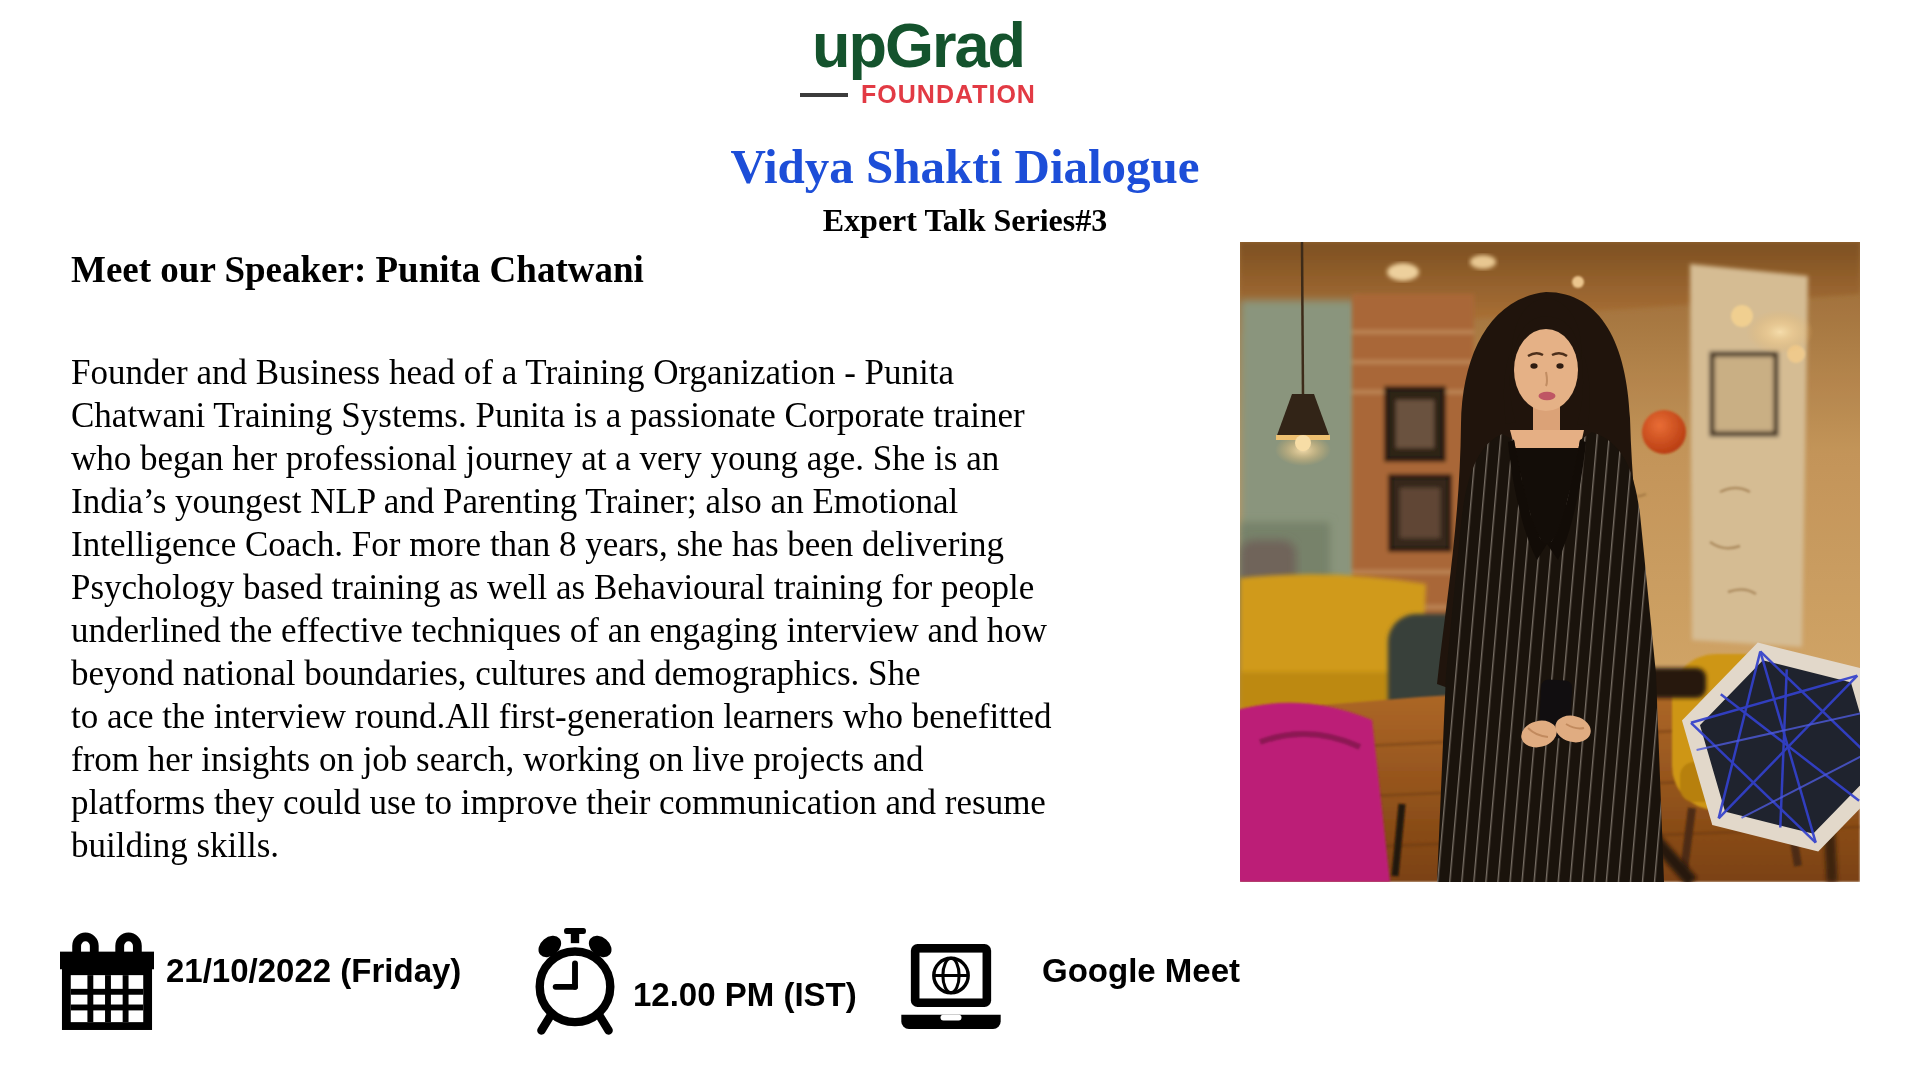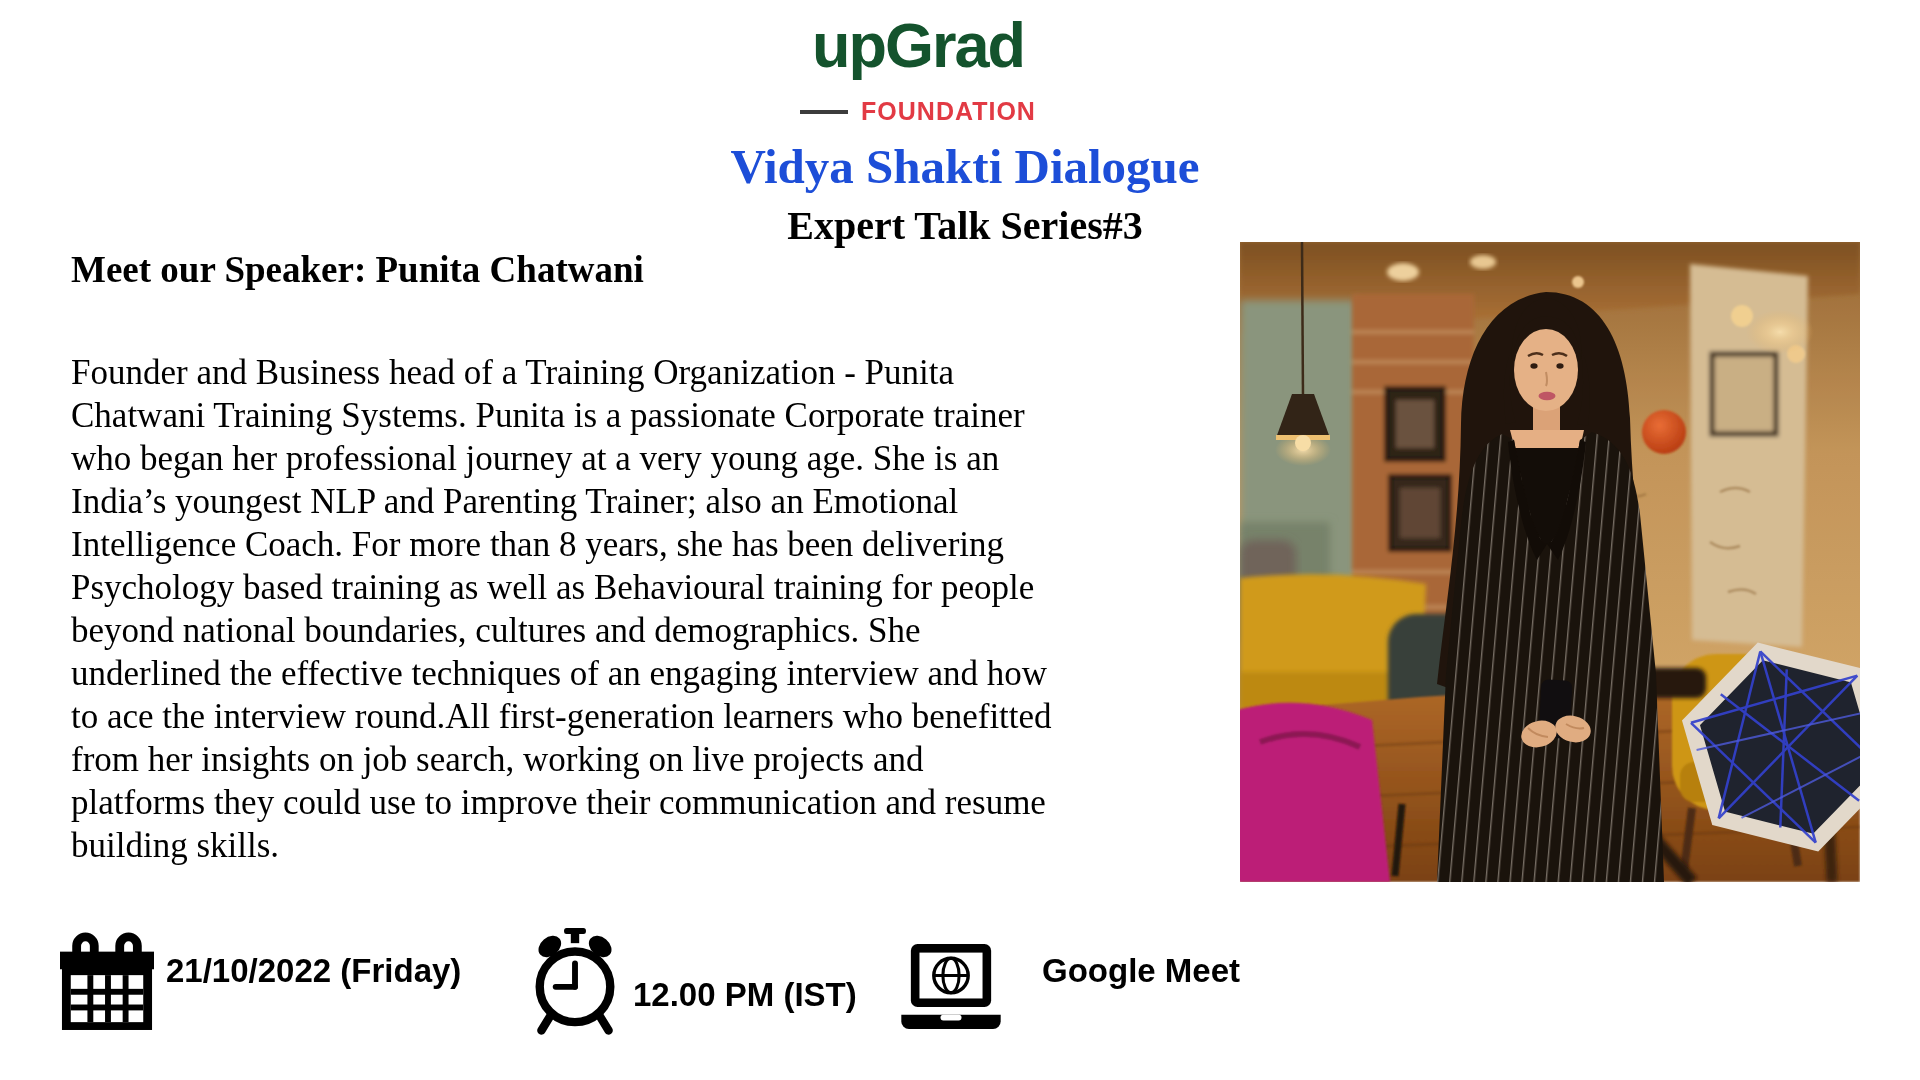--- a/index.html
+++ b/index.html
@@ -7,33 +7,33 @@
     width:1920px;height:1080px;background:#ffffff;position:relative;overflow:hidden;
     font-family:"Liberation Sans",sans-serif;color:#000;
   }
 
   
   .logo-block{position:absolute;top:14px;left:0;width:1836px;text-align:center;}
   .logo-wordmark{
     font-family:"Liberation Sans",sans-serif;font-weight:bold;font-size:63px;
     letter-spacing:-2px;color:#14532d;line-height:1.0;
   }
-  .logo-subrow{display:flex;align-items:center;justify-content:center;gap:13px;margin-top:20px;text-align:center;}
+  .logo-subrow{display:flex;align-items:center;justify-content:center;gap:13px;margin-top:3px;text-align:center;}
   .logo-dash{display:inline-block;width:48px;height:4px;background:#3c3c3c;}
   .logo-subbrand{
     font-family:"Liberation Sans",sans-serif;font-weight:bold;font-size:25px;
     letter-spacing:1px;color:#e23a44;
   }
   .event-title{
     position:absolute;top:138px;left:10px;width:1910px;text-align:center;
     font-family:"Liberation Serif",serif;font-weight:bold;font-size:49px;color:#1d4ed8;
   }
   .event-subtitle{
     position:absolute;top:202px;left:10px;width:1910px;text-align:center;
-    font-family:"Liberation Serif",serif;font-weight:bold;font-size:40px;color:#000;
+    font-family:"Liberation Serif",serif;font-weight:bold;font-size:32px;color:#000;
   }
 
   
   .speaker-heading{
     position:absolute;top:248px;left:71px;
     font-family:"Liberation Serif",serif;font-weight:bold;font-size:37px;color:#000;
   }
   .speaker-bio{
     position:absolute;top:351px;left:71px;width:1260px;
     font-family:"Liberation Serif",serif;font-size:35px;line-height:43px;color:#000;
@@ -72,22 +72,22 @@
 
 <div class="speaker-heading">Meet our Speaker: Punita Chatwani</div>
 
 <div class="speaker-bio">
   <div class="bio-line">Founder and Business head of a Training Organization - Punita</div>
   <div class="bio-line">Chatwani Training Systems. Punita is a passionate Corporate trainer</div>
   <div class="bio-line">who began her professional journey at a very young age. She is an</div>
   <div class="bio-line">India’s youngest NLP and Parenting Trainer; also an Emotional</div>
   <div class="bio-line">Intelligence Coach. For more than 8 years, she has been delivering</div>
   <div class="bio-line">Psychology based training as well as Behavioural training for people</div>
+  <div class="bio-line">underlined the effective techniques of an engaging interview and how</div>
   <div class="bio-line">beyond national boundaries, cultures and demographics. She</div>
-  <div class="bio-line">underlined the effective techniques of an engaging interview and how</div>
   <div class="bio-line">to ace the interview round.All first-generation learners who benefitted</div>
   <div class="bio-line">from her insights on job search, working on live projects and</div>
   <div class="bio-line">platforms they could use to improve their communication and resume</div>
   <div class="bio-line">building skills.</div>
 </div>
 
 <div class="speaker-photo">
   <svg width="620" height="640" viewBox="0 0 620 640" xmlns="http://www.w3.org/2000/svg">
     <defs>
       <linearGradient id="wallG" x1="0" y1="0" x2="0" y2="1">

